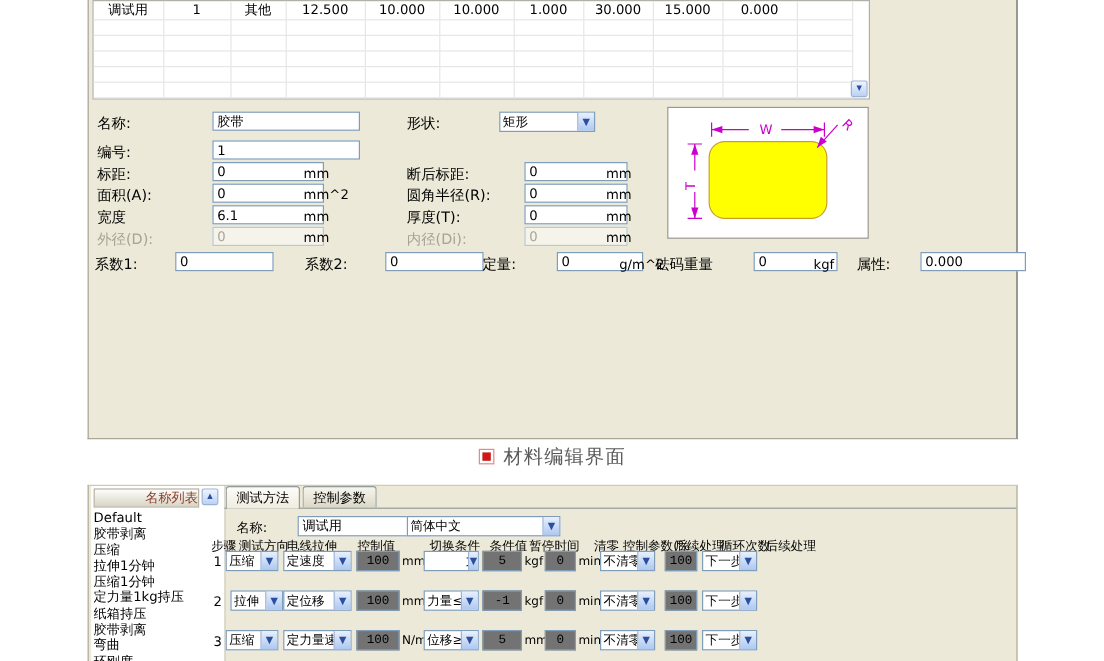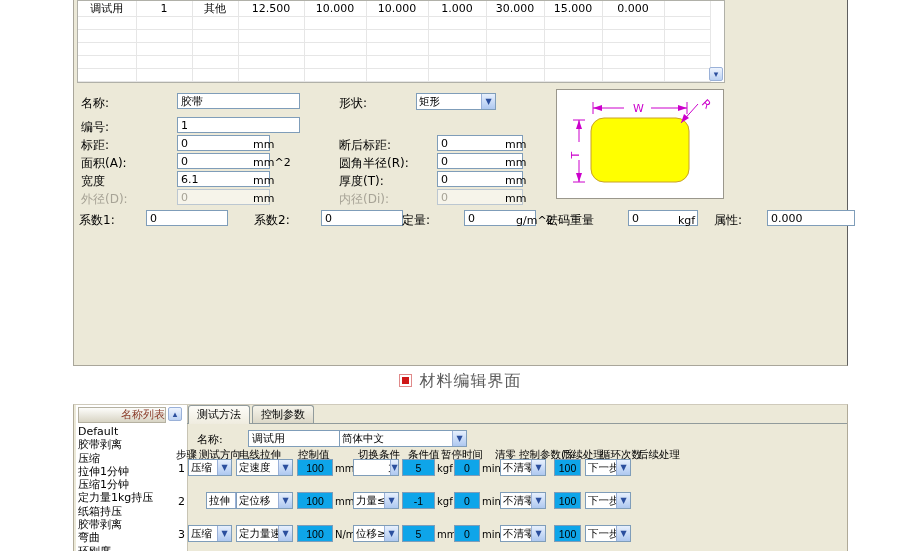--- a/index.html
+++ b/index.html
@@ -47,22 +47,22 @@
     color:#8a3c2a;font-size:11px;text-align:right;line-height:14px;}
   .nl-items{position:absolute;left:2px;top:20px;width:106px;font-size:11px;line-height:13.3px;
     white-space:nowrap;overflow:hidden;}
   .tab{position:absolute;top:0;height:18px;box-sizing:border-box;border:1px solid #919b9c;border-bottom:none;
     border-radius:3px 3px 0 0;background:linear-gradient(#f7f5ec,#dcd8c8);
     font-size:11px;text-align:center;line-height:17px;padding:0 6px;white-space:nowrap;}
   .tab.active{background:linear-gradient(#fdfcf8,#efecdf);height:19px;z-index:2;}
   .tabline{position:absolute;left:113px;top:18px;width:660px;height:0;border-top:1px solid #919b9c;}
   .colhdr{position:absolute;font-size:10.5px;white-space:nowrap;}
   .stepnum{position:absolute;font-size:11px;}
-  .sm-input{position:absolute;height:17px;box-sizing:border-box;border:1px solid #7f9db9;background:#0ea5e9;
-    font-family:Liberation Sans, sans-serif;font-size:10.5px;padding:0 2px;text-align:center;}
+  .sm-input{position:absolute;height:17px;box-sizing:border-box;border:1px solid #7f9db9;background:#737373;
+    font-family:Liberation Mono, monospace;font-size:10.5px;padding:0 2px;text-align:center;}
   .sm-unit{position:absolute;font-size:10px;white-space:nowrap;}
 </style>
 </head>
 <body>
 
 <div class="canvas">
 
   <div class="panel top-panel">
 
     <div class="mat-table">
@@ -306,21 +306,21 @@
         <span class="dd-text">不清零</span>
         <span class="dd-btn">▼</span>
       </div>
     <input class="sm-input" style="left: 480px; top: 54px; width: 27px;" value="100">
     <div class="dd" style="left:511px;top:54px;width:46px;">
         <span class="dd-text">下一步</span>
         <span class="dd-btn">▼</span>
       </div>
 
     <span class="stepnum" style="left:104px;top:90px;">2</span>
-    <div class="dd" style="left:132px;top:87px;width:44px;align-items:center;">
+    <div class="dd" style="left:118px;top:87px;width:44px;align-items:center;">
         <span class="dd-text">拉伸</span>
         <span class="dd-btn">▼</span>
       </div>
     <div class="dd" style="left:162px;top:87px;width:57px;">
         <span class="dd-text">定位移</span>
         <span class="dd-btn">▼</span>
       </div>
     <input class="sm-input" style="left: 223px; top: 87px; width: 36px;" value="100">
     <span class="sm-unit" style="left:261px;top:91px;">mm</span>
     <div class="dd" style="left:279px;top:87px;width:46px;">

